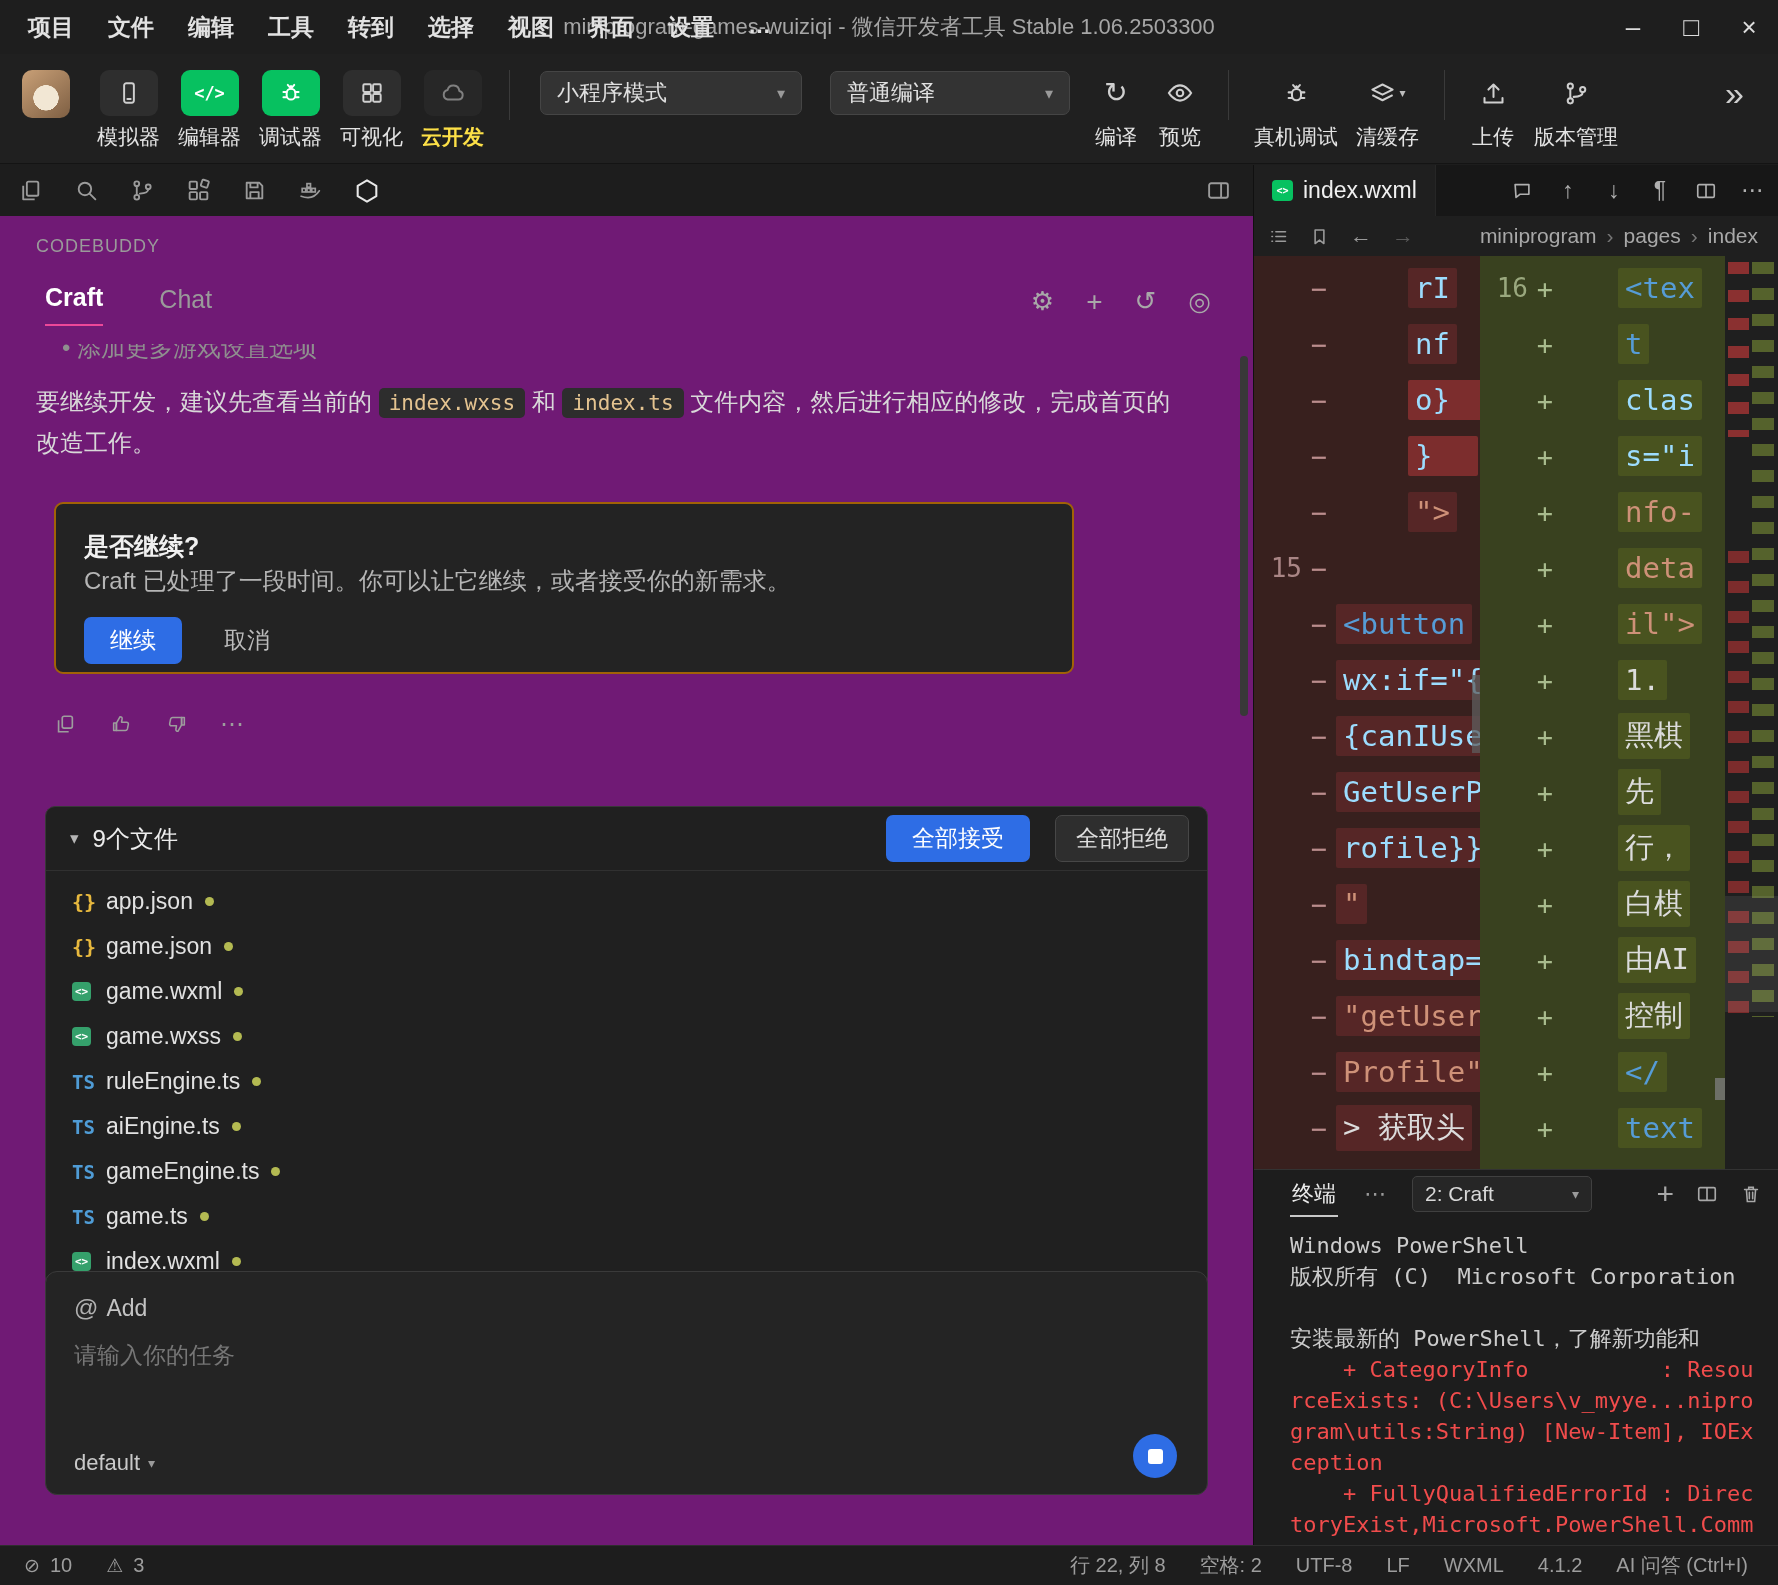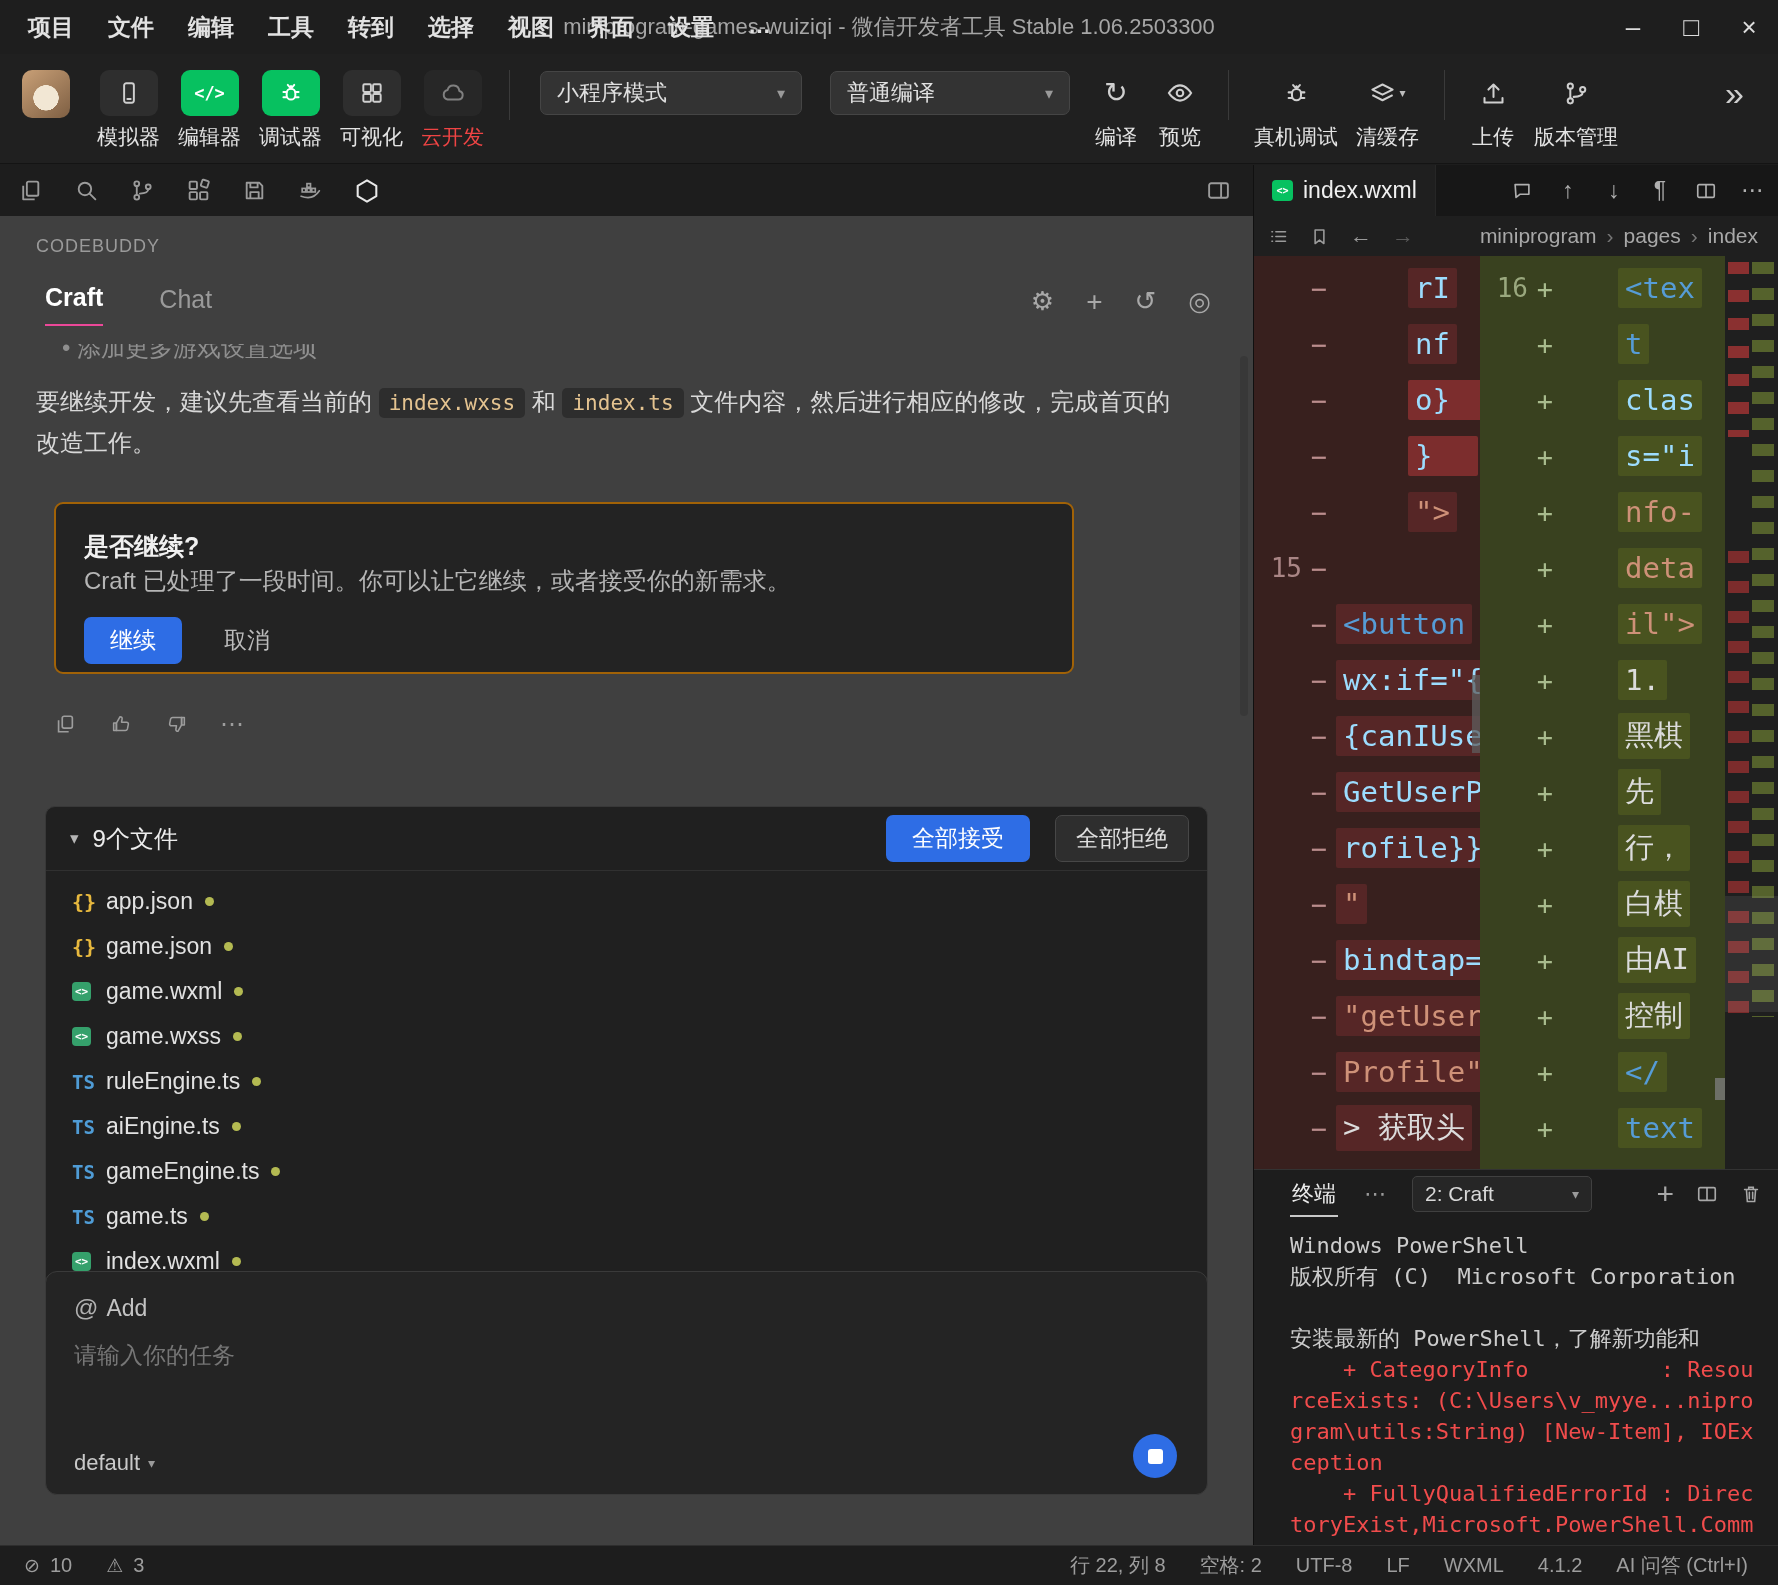--- a/index.html
+++ b/index.html
@@ -22,41 +22,41 @@
     border-bottom:1px solid #141414; display:flex; align-items:flex-start; padding:16px 20px 0 20px; }
   .avatar { width:48px; height:48px; border-radius:10px; margin:0 18px 0 2px;
     background:radial-gradient(circle at 50% 58%, #f2e7d4 0 34%, rgba(0,0,0,0) 35%),
                linear-gradient(140deg,#c9a077,#7e5f43); }
   .tool { display:flex; flex-direction:column; align-items:center; gap:7px; margin:0 9px; }
   .tool .ic { width:58px; height:46px; border-radius:9px; background:#2e2e2e; color:#cfcfcf;
     display:flex; align-items:center; justify-content:center; }
   .tool .ic.green { background:#07c160; color:#ffffff; }
   .tool .ic.plain { background:none; width:auto; min-width:46px; }
   .tool .lbl { font-size:21px; color:#e3e3e3; white-space:nowrap; }
-  .tool.dim .lbl { color:#ef4444; }
+  .tool.dim .lbl { color:#fde047;font-weight:bold; }
   .tool.dim .ic { opacity:.55; }
   .codeglyph { font-family:"DejaVu Sans Mono",monospace; font-size:17px; font-weight:bold; }
   .glyph { font-size:28px; line-height:1; }
   .vsep { width:1px; height:50px; background:#3a3a3a; margin:0 16px; }
   .selectbox { height:44px; margin:1px 14px 0 14px; background:#333333; border:1px solid #454545;
     border-radius:7px; display:flex; align-items:center; justify-content:space-between;
     padding:0 16px; font-size:22px; color:#e0e0e0; }
   .selectbox .chev { color:#9a9a9a; font-size:16px; margin-left:22px; }
   .more-btn { margin-left:auto; font-size:34px; color:#cfcfcf; align-self:flex-start; margin-top:4px; padding:0 14px; }
   .mini-chev { font-size:12px; color:#bdbdbd; margin-left:3px; }
 
   
   .left-region { position:absolute; left:0; top:165px; width:1254px; bottom:40px;
     background:#1d1d1d; border-right:1px solid #101010; }
   .activity-row { height:51px; display:flex; align-items:center; gap:31px; padding-left:18px; color:#9b9b9b; }
   .activity-row .act { display:flex; align-items:center; justify-content:center; }
   .act.active { color:#e8e8e8; }
   .act.right-end { margin-left:auto; margin-right:22px; }
 
-  .codebuddy { position:absolute; left:0; top:51px; right:0; bottom:0; background:#404040; }
+  .codebuddy { position:absolute; left:0; top:51px; right:0; bottom:0; background:#701a75; }
   .cb-title { position:absolute; top:20px; left:36px; font-size:18px; letter-spacing:1px; color:#9a9a9a; }
   .cb-tabs { position:absolute; top:66px; left:45px; display:flex; gap:56px; align-items:flex-end; height:44px; }
   .cb-tab { font-size:25px; color:#9a9a9a; padding-bottom:12px; }
   .cb-tab.active { color:#ffffff; font-weight:bold; border-bottom:2px solid #ec4899; }
   .cb-icons { position:absolute; top:70px; right:42px; display:flex; gap:32px; color:#a8a8a8; font-size:26px; }
   .cb-scrollthumb { position:absolute; right:5px; top:140px; width:8px; height:360px;
     background:#383838; border-radius:4px; }
 
   .cb-clip { position:absolute; top:128px; left:62px; height:25px; overflow:hidden;
     color:#8f8f8f; font-size:24px; }

